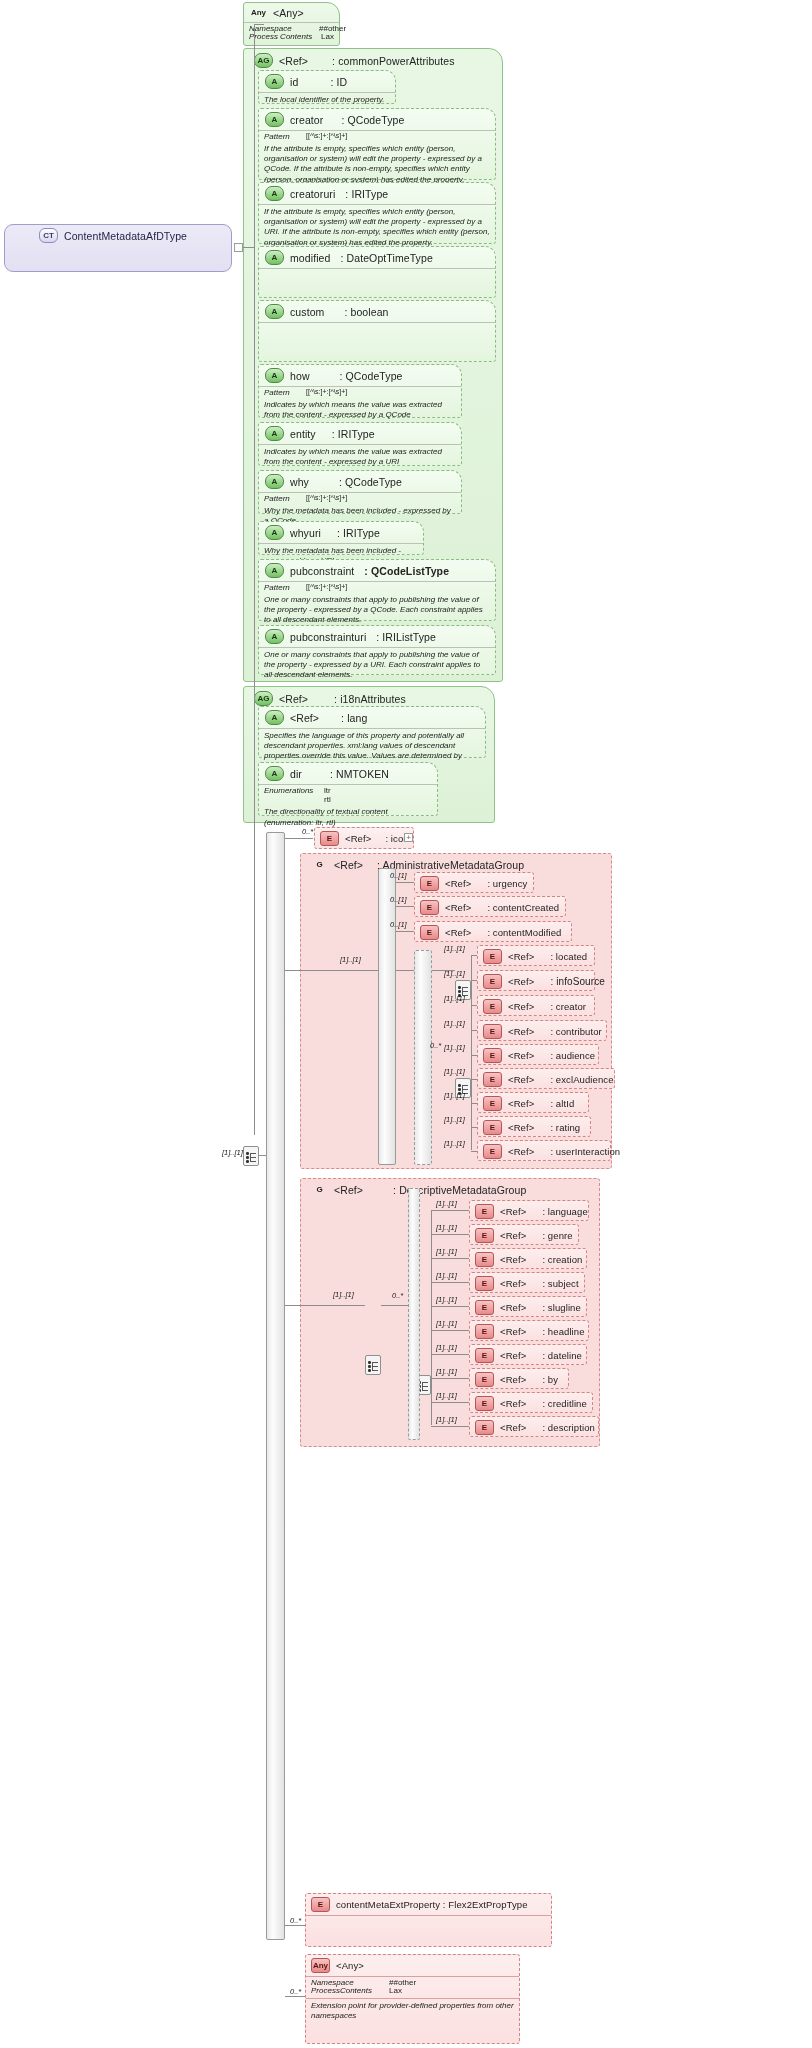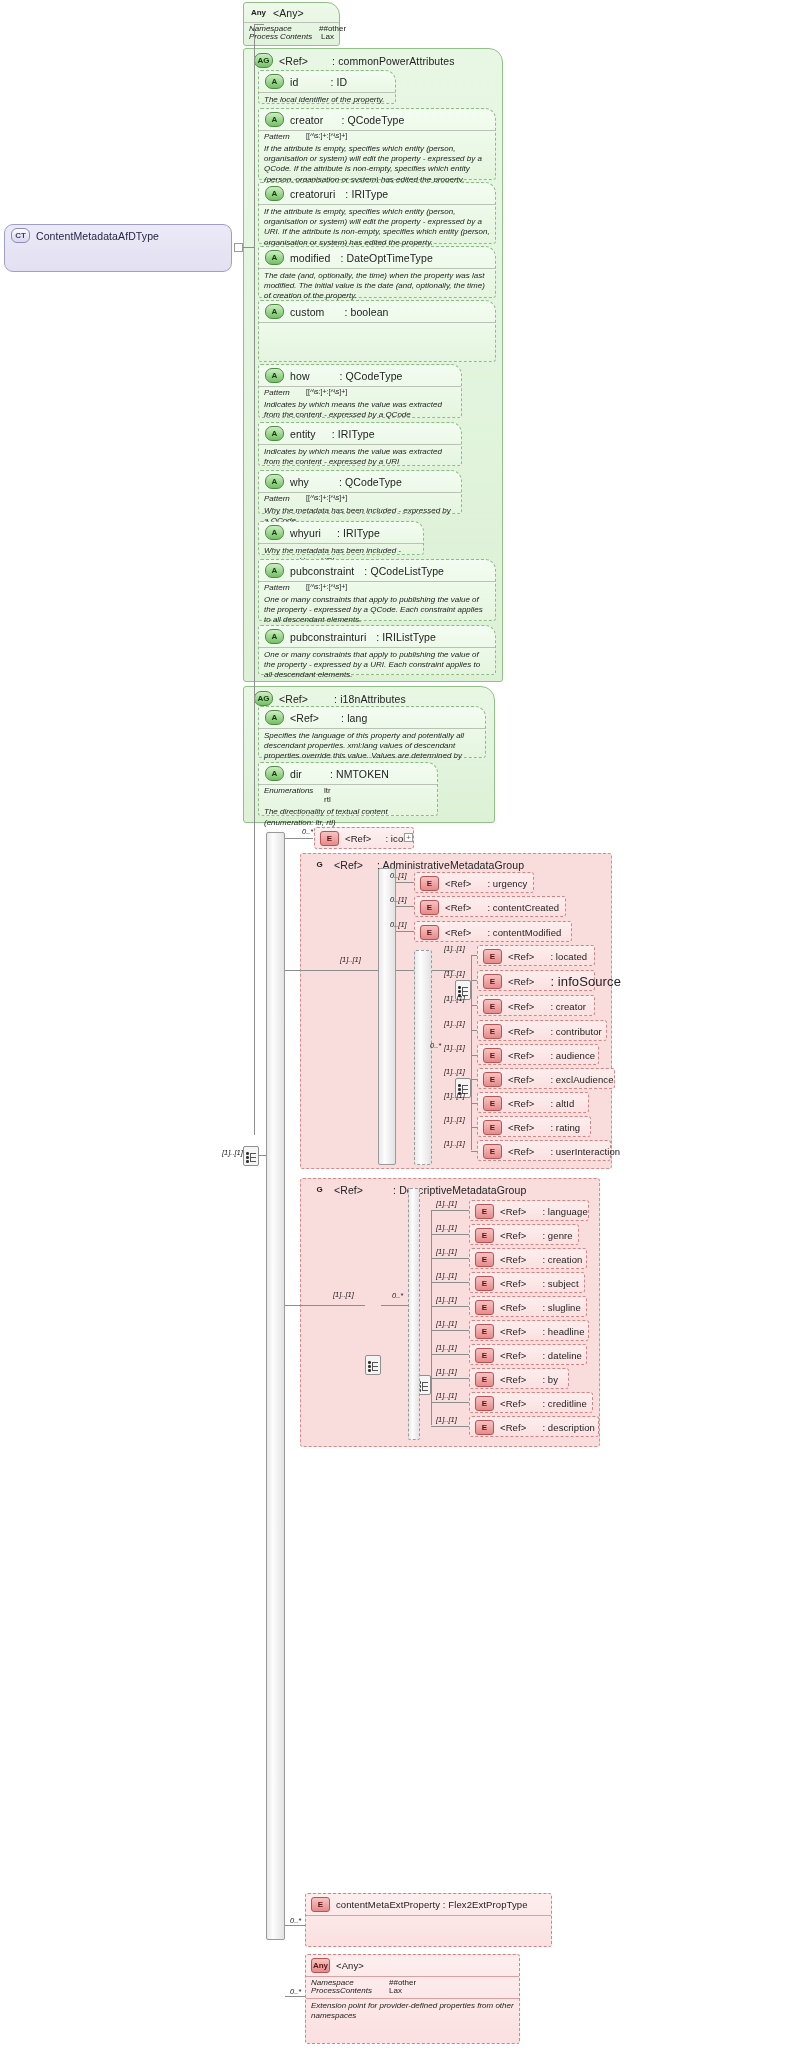--- a/index.html
+++ b/index.html
@@ -141,21 +141,20 @@
   <div class="doc">If the attribute is empty, specifies which entity (person, organisation or system) will edit the property - expressed by a URI. If the attribute is non-empty, specifies which entity (person, organisation or system) has edited the property.</div>
 </div>
 
 <div class="abs attrbox" style="left:258px;top:246px;width:238px;height:52px;">
   <div class="nodehdr">
     <span class="badge round">A</span>
     <span class="ttl">modified</span>
     <span class="ttl" style="margin-left:4px;">: DateOptTimeType</span>
   </div>
   <div class="sep"></div>
-  <div class="doc">The date (and, optionally, the time) when the property was last modified. The initial value is the date (and, optionally, the time) of creation of the property.</div>
 </div>
 
 <div class="abs attrbox" style="left:258px;top:300px;width:238px;height:62px;">
   <div class="nodehdr">
     <span class="badge round">A</span>
     <span class="ttl">custom</span>
     <span class="ttl" style="margin-left:14px;">: boolean</span>
   </div>
   <div class="sep"></div>
 </div>
@@ -205,21 +204,21 @@
     <span class="ttl" style="margin-left:10px;">: IRIType</span>
   </div>
   <div class="sep"></div>
   <div class="doc">Why the metadata has been included - expressed by a URI</div>
 </div>
 
 <div class="abs attrbox" style="left:258px;top:559px;width:238px;height:62px;">
   <div class="nodehdr">
     <span class="badge round">A</span>
     <span class="ttl">pubconstraint</span>
-    <span class="ttl" style="margin-left:4px;">: QCodeListType</span>
+    <span class="ttl" style="margin-left:4px;font-weight:bold;">: QCodeListType</span>
   </div>
   <div class="sep"></div>
   <div class="proprow">
     <span class="k" style="min-width:34px;">Pattern</span>
     <span class="v" style="font-size:7px;">[[^\s:]+:[^\s]+]</span>
   </div>
   <div class="doc">One or many constraints that apply to publishing the value of the property - expressed by a QCode. Each constraint applies to all descendant elements.</div>
 </div>
 
 <div class="abs attrbox" style="left:258px;top:625px;width:238px;height:50px;">
@@ -261,21 +260,21 @@
     <span class="k" style="min-width:52px;">Enumerations</span>
     <span style="display:flex;flex-direction:column;line-height:1.15;">
       <span class="v">ltr</span>
       <span class="v">rtl</span>
     </span>
   </div>
   <div class="doc">The directionality of textual content (enumeration: ltr, rtl)</div>
 </div>
 
 <div class="abs ct" style="left:4px;top:224px;width:228px;height:48px;">
-  <div class="nodehdr" style="padding:3px 6px 2px 6px;">
+  <div class="nodehdr" style="padding:3px 6px 2px 6px;margin-left:28px;">
     <span class="badge">CT</span>
     <span class="ttl">ContentMetadataAfDType</span>
   </div>
 </div>
 
 <div class="abs minusbox" style="left:234px;top:243px;"></div>
 <div class="abs line" style="left:243px;top:247px;width:12px;height:1px;"></div>
 <div class="abs line" style="left:254px;top:75px;width:1px;height:1060px;"></div>
 <div class="abs line" style="left:254px;top:24px;width:1px;height:52px;"></div>
 <div class="abs line" style="left:254px;top:24px;width:10px;height:1px;"></div>
@@ -380,21 +379,21 @@
     <span class="ttl" style="font-size:9.5px;margin-left:10px;">: located</span>
   </div>
 </div>
 <div class="card" style="left:444px;top:944px;">[1]..[1]</div>
 <div class="abs line" style="left:471px;top:955px;width:6px;height:1px;"></div>
 
 <div class="abs elembox" style="left:477px;top:970px;width:118px;height:21px;">
   <div class="nodehdr" style="padding:3px 5px;">
     <span class="badge">E</span>
     <span class="ttl" style="font-size:9.5px;">&lt;Ref&gt;</span>
-    <span class="ttl" style="font-size:13px;margin-left:10px;">: infoSource</span>
+    <span class="ttl" style="font-size:10px;margin-left:10px;">: infoSource</span>
   </div>
 </div>
 <div class="card" style="left:444px;top:969px;">[1]..[1]</div>
 <div class="abs line" style="left:471px;top:980px;width:6px;height:1px;"></div>
 
 <div class="abs elembox" style="left:477px;top:995px;width:118px;height:21px;">
   <div class="nodehdr" style="padding:3px 5px;">
     <span class="badge">E</span>
     <span class="ttl" style="font-size:9.5px;">&lt;Ref&gt;</span>
     <span class="ttl" style="font-size:9.5px;margin-left:10px;">: creator</span>

